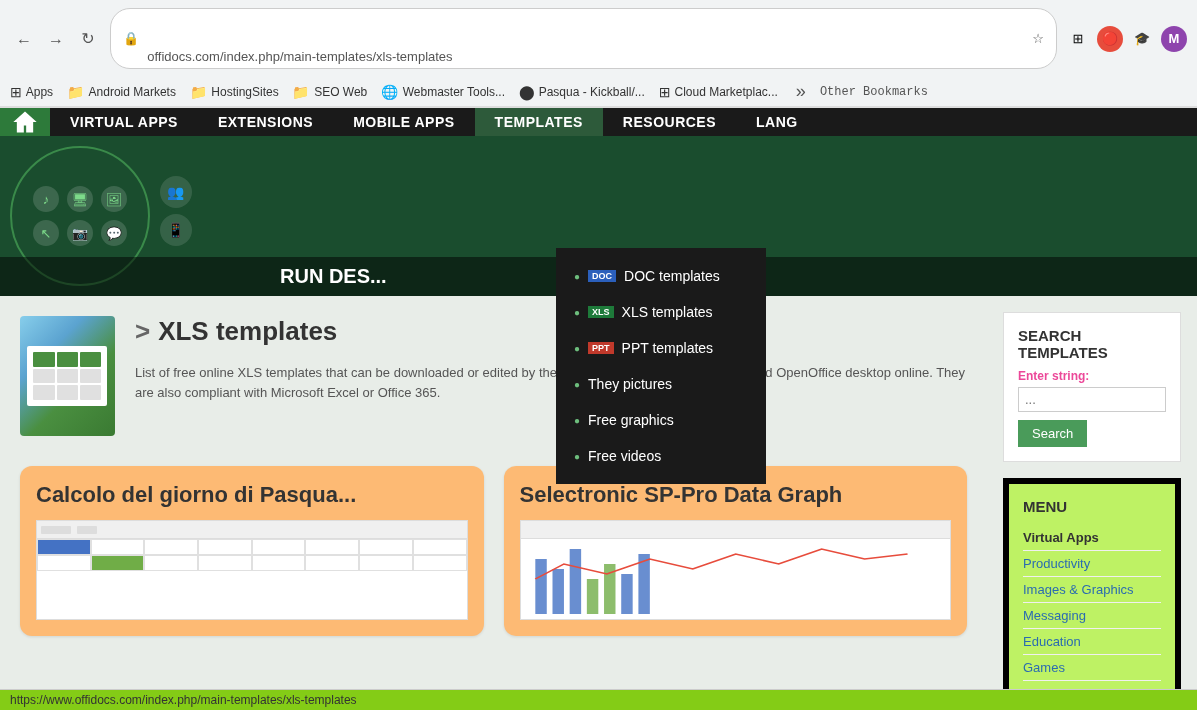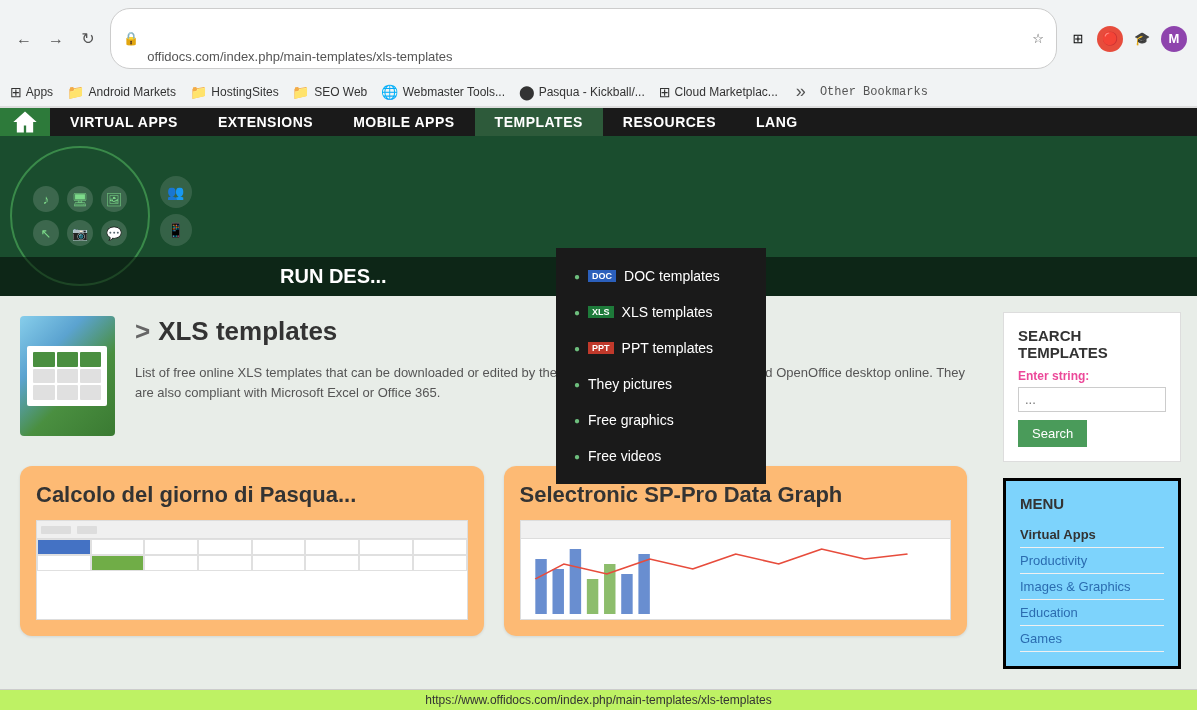--- a/index.html
+++ b/index.html
@@ -59,27 +59,27 @@
     .card-title { font-size: 22px; font-weight: bold; color: #333; margin-bottom: 12px; }
     .card-thumbnail { width: 100%; height: 100px; background: #e8e8e8; border: 1px solid #ddd; overflow: hidden; display: flex; align-items: center; justify-content: center; }
 
     
     .sidebar { width: 210px; background: #e8ede8; padding: 16px; }
     .search-box { background: white; border: 1px solid #ddd; padding: 14px; margin-bottom: 16px; }
     .search-title { font-size: 15px; font-weight: bold; color: #333; margin-bottom: 8px; }
     .search-label { font-size: 12px; color: #ec4899; margin-bottom: 4px; font-weight: bold; }
     .search-input { width: 100%; border: 1px solid #ccc; padding: 4px 6px; font-size: 13px; margin-bottom: 8px; }
     .search-btn { background: #4a9b5a; color: white; border: none; padding: 6px 14px; cursor: pointer; font-size: 13px; }
-    .menu-box { background: #7dd3fc; border: 3px solid #000000; padding: 14px; }
+    .menu-box { background: #bef264; border: 6px solid #000000; padding: 14px; }
     .menu-title { font-size: 15px; font-weight: bold; color: #333; margin-bottom: 10px; }
     .menu-item { font-size: 13px; color: #2b6cb0; padding: 5px 0; cursor: pointer; display: block; border-bottom: 1px solid #f0f0f0; }
     .menu-item.active { color: #333; font-weight: bold; }
 
     
-    .status-bar { position: fixed; bottom: 0; left: 0; background: #bef264; border-top: 1px solid #ccc; padding: 3px 10px; font-size: 12px; color: #333; width: 100%; text-align: center; }
+    .status-bar { position: fixed; bottom: 0; left: 0; background: #84cc16; border-top: 1px solid #ccc; padding: 3px 10px; font-size: 12px; color: #333; width: 100%; }
 
     
     .site-area { position: relative; }
   </style>
 </head>
 <body>
 
 <div class="browser-chrome">
   <div class="browser-toolbar">
     <div class="nav-buttons">
@@ -285,20 +285,21 @@
         <div class="search-label">Enter string:</div>
         <input class="search-input" type="text" placeholder="..." style="">
         <button class="search-btn">Search</button>
       </div>
 
       <div class="menu-box">
         <div class="menu-title">MENU</div>
         <a class="menu-item active">Virtual Apps</a>
         <a class="menu-item">Productivity</a>
         <a class="menu-item">Images &amp; Graphics</a>
+        <a class="menu-item">Messaging</a>
         <a class="menu-item">Education</a>
         <a class="menu-item">Games</a>
       </div>
     </div>
   </div>
 </div>
 
 <div class="status-bar">
   <span>https://www.offidocs.com/index.php/main-templates/xls-templates</span>
 </div>

